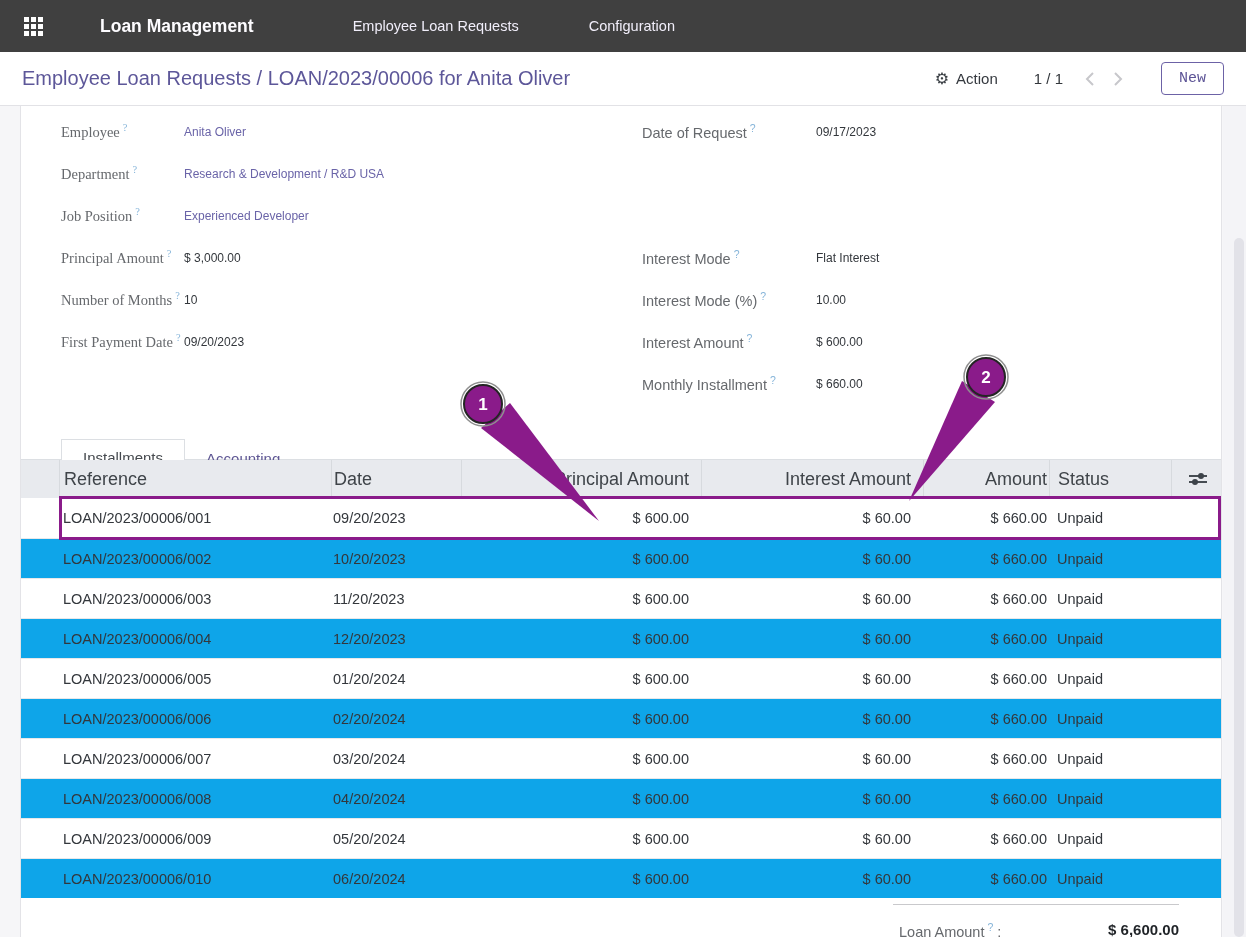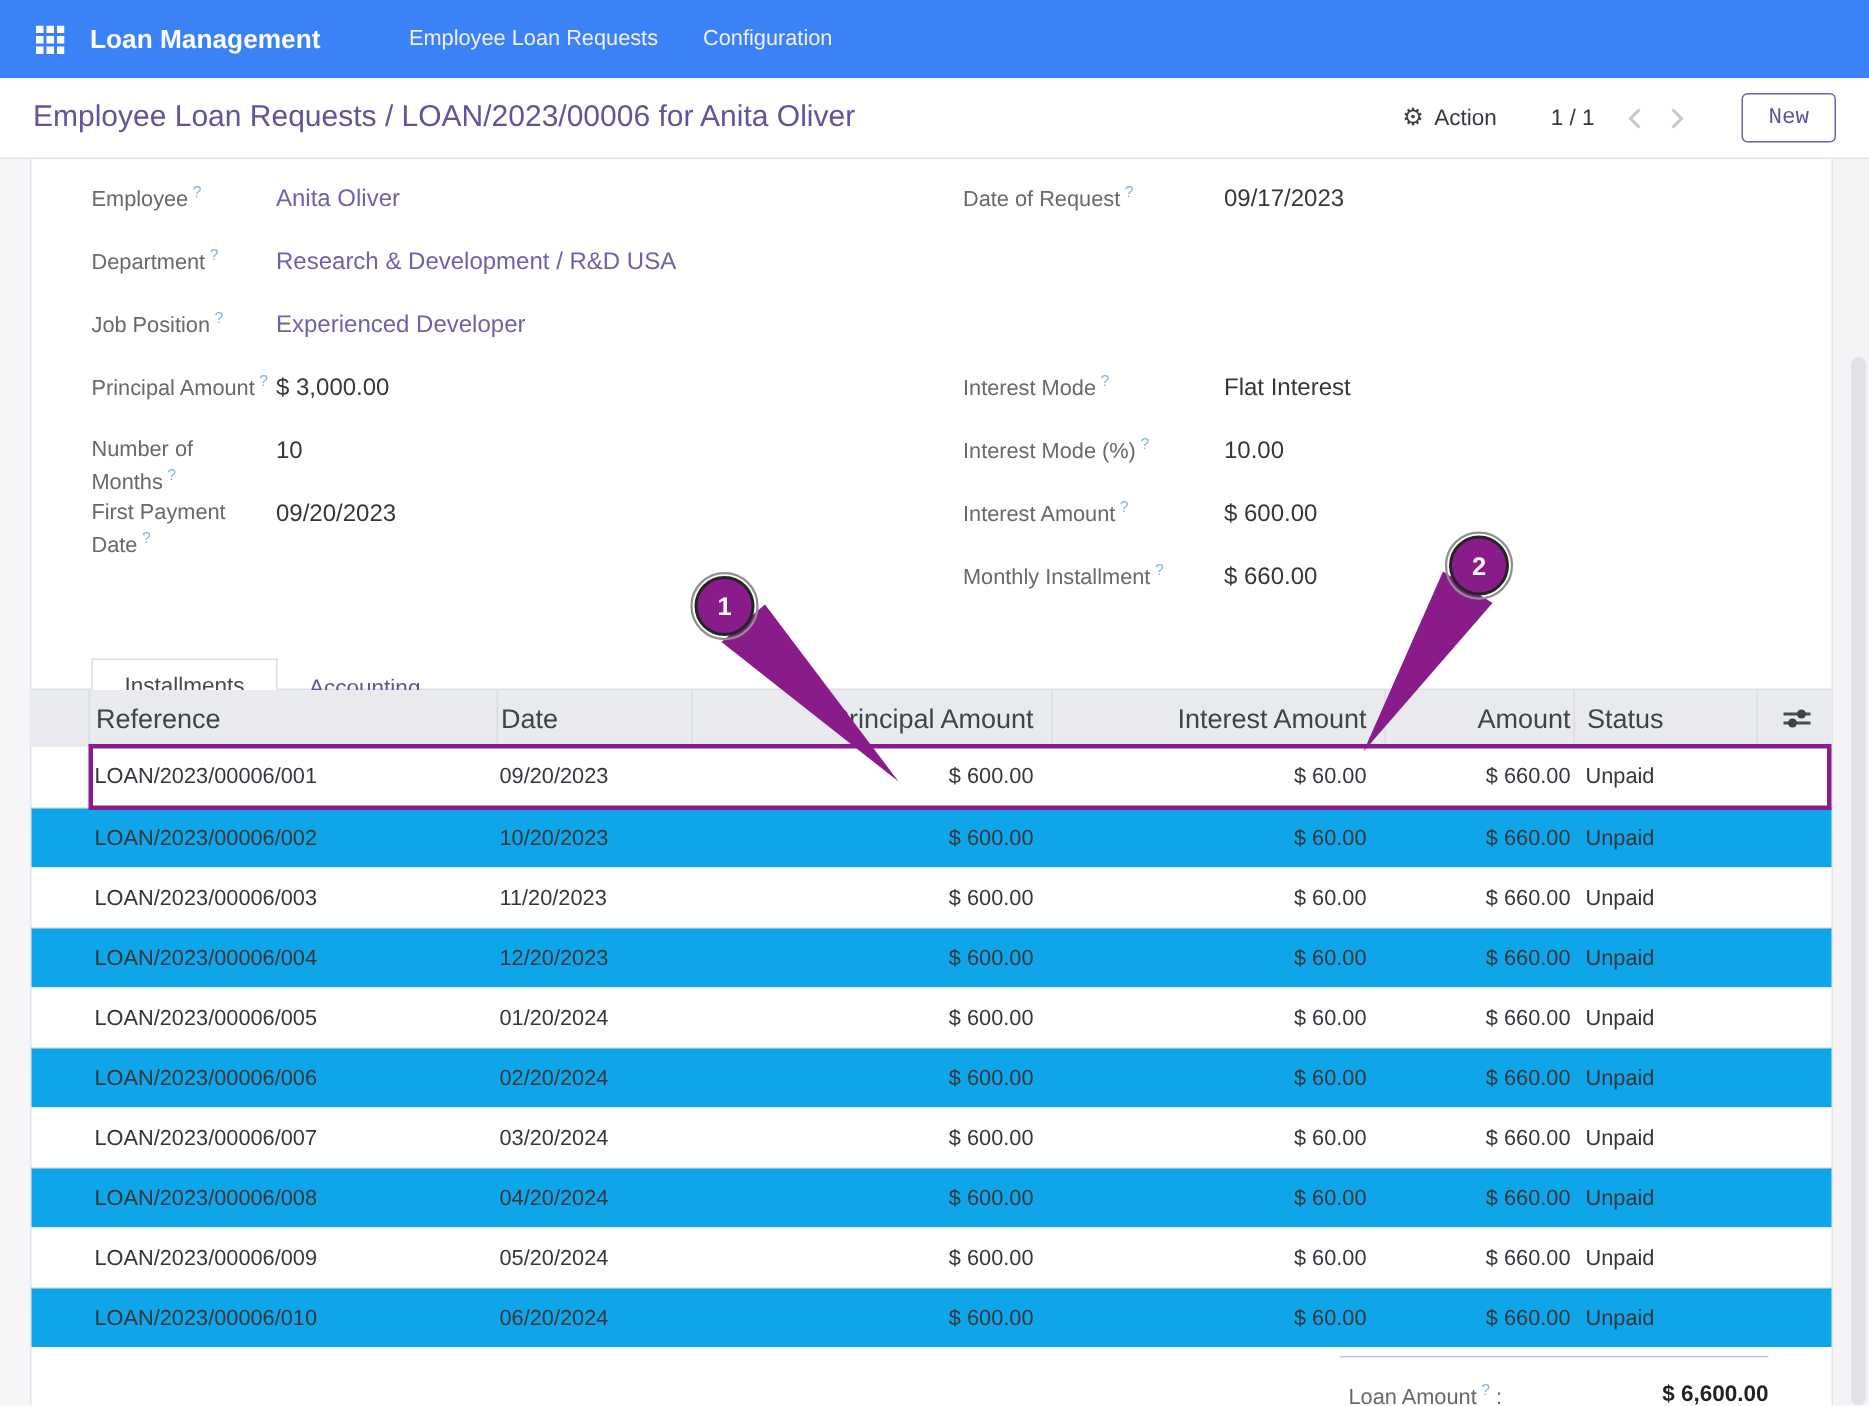--- a/index.html
+++ b/index.html
@@ -1,21 +1,21 @@
 <!DOCTYPE html>
 <html><head>
 <meta charset="utf-8">
 <style>
   * { margin:0; padding:0; box-sizing:border-box; }
   html,body { width:1246px; height:937px; overflow:hidden; background:#fff;
     font-family:"Liberation Sans","DejaVu Sans",sans-serif; }
   body { position:relative; }
 
   
-  .navbar { height:52px; background:#3b82f6; display:flex; align-items:center; padding:0 16px; }
+  .navbar { height:52px; background:#404040; display:flex; align-items:center; padding:0 16px;gap:40px; }
   .apps-btn { width:34px; height:34px; display:flex; align-items:center; justify-content:center; cursor:pointer; margin-right:10px; }
   .app-name { color:#fdfcff; font-size:17.5px; font-weight:bold; margin-right:44px; cursor:pointer; }
   .nav-menu { color:#f1eefa; font-size:14.5px; padding:16px 15px; cursor:pointer; }
 
   
   .control-panel { height:54px; background:#fff; border-bottom:1px solid #e2e2e6; display:flex; align-items:center; padding:0 22px; }
   .breadcrumb { font-size:20px; color:#5d5799; flex:1 1 auto; white-space:nowrap; overflow:hidden; cursor:pointer; }
   .cp-right { display:flex; align-items:center; gap:14px; }
   .action-btn { display:flex; align-items:center; gap:7px; font-size:15px; color:#35393f; cursor:pointer; }
   .gear { font-size:16px; color:#3a3f44; line-height:1; }
@@ -31,23 +31,23 @@
   .scroll-track { position:absolute; right:0; top:0; bottom:0; width:23px; background:#f4f4f7; }
   .scroll-thumb { position:absolute; right:2px; top:132px; bottom:0; width:10px; background:#e2e2e8; border-radius:5px; }
 
   
   .form-area { display:flex; padding:16px 0 0 40px; }
   .col-left { width:581px; }
   .col-right { width:560px; }
   .frow { display:flex; height:42px; align-items:flex-start; }
   .frow.spacer { visibility:hidden; }
   .flabel { color:#66696d; font-size:14.5px; line-height:21px; }
-  .col-left .flabel-wrap { width:123px; flex:0 0 123px; }
+  .col-left .flabel-wrap { width:123px; flex:0 0 123px;font-family:Liberation Serif, serif; }
   .col-right .flabel-wrap { width:174px; flex:0 0 174px; }
-  .fvalue { color:#33373c; font-size:16px; line-height:21px;text-align:center; }
+  .fvalue { color:#33373c; font-size:12px; line-height:21px;text-align:center; }
   .fvalue.link { color:#6a64a8; cursor:pointer; }
   sup.help { color:#85b4d9; font-size:10.5px; margin-left:3px; cursor:default; }
 
   
   .tab-bar { display:flex; align-items:flex-end; padding-left:40px; height:44px; border-bottom:1px solid #dcdfe3; }
   .tab { font-size:15px; padding:9px 21px 10px; cursor:pointer; position:relative; top:18px; }
   .tab.active { background:#fff; color:#45494e; border:1px solid #dcdfe3; border-bottom:1px solid #fff; }
   .tab.inactive { color:#5f5794; }
 
   

